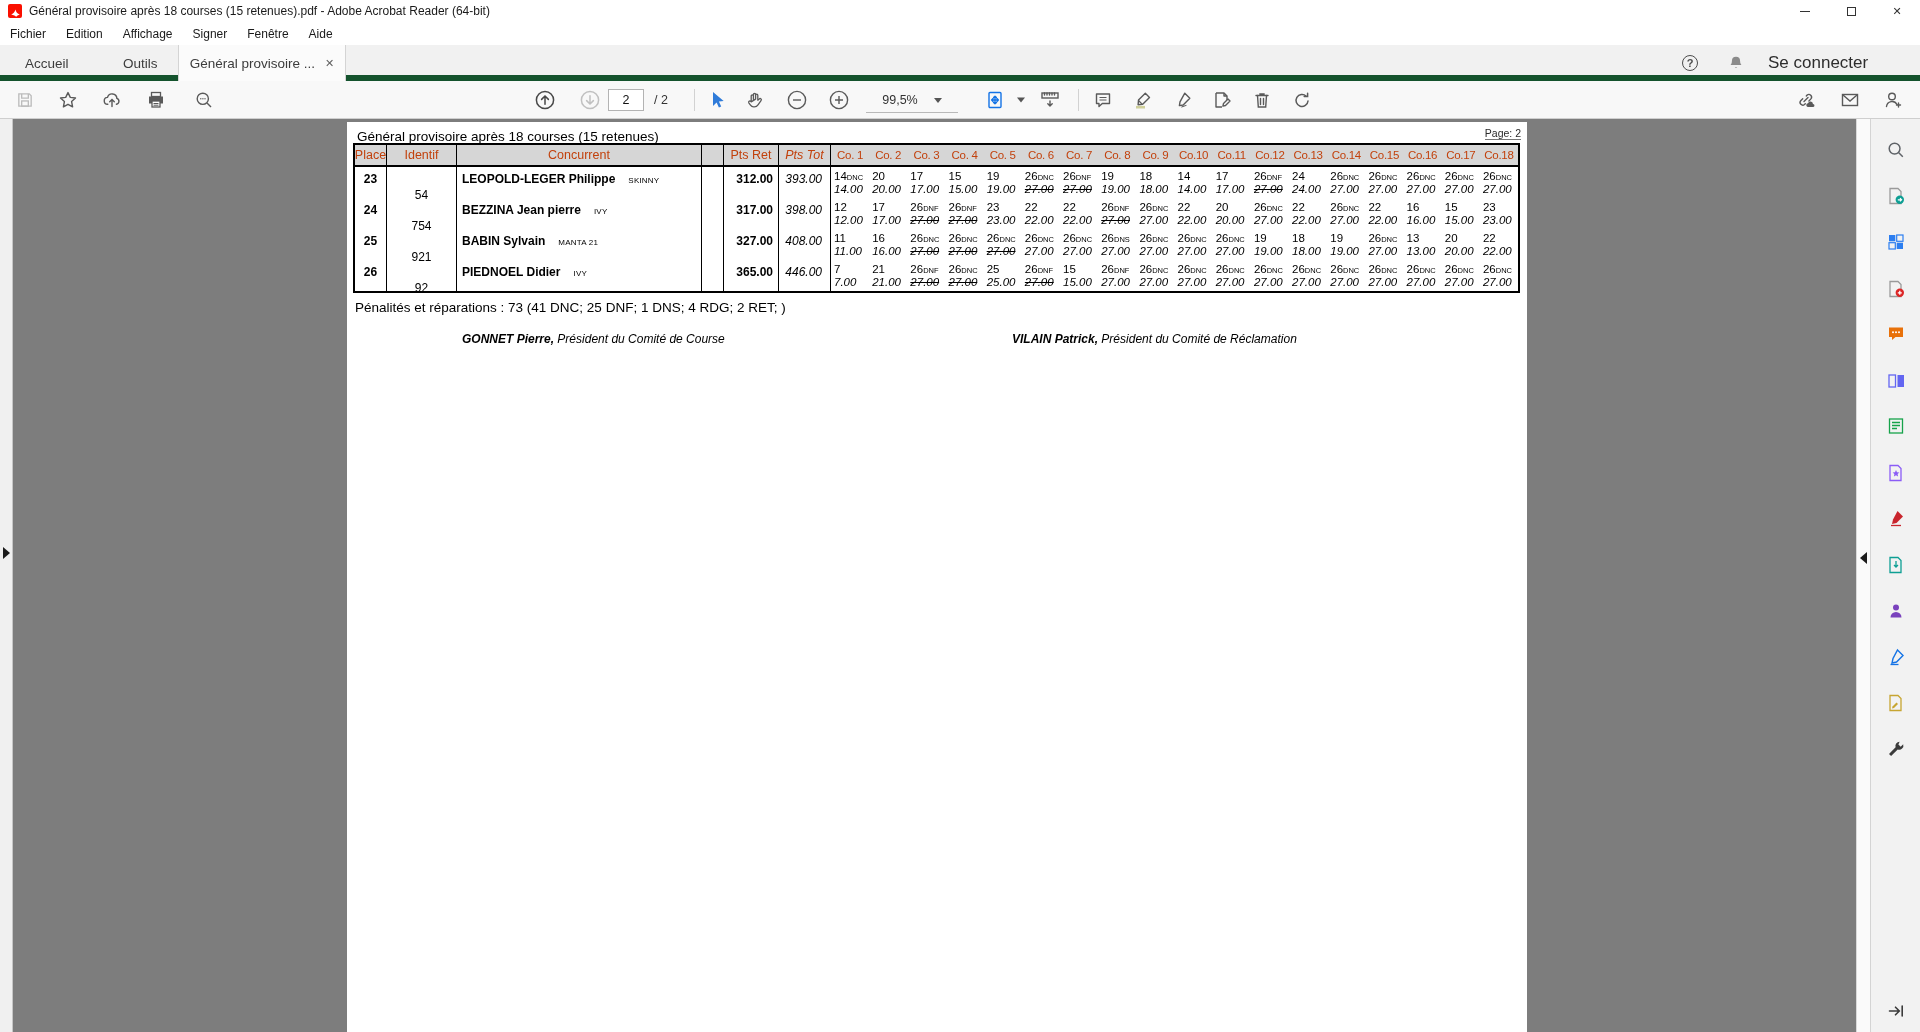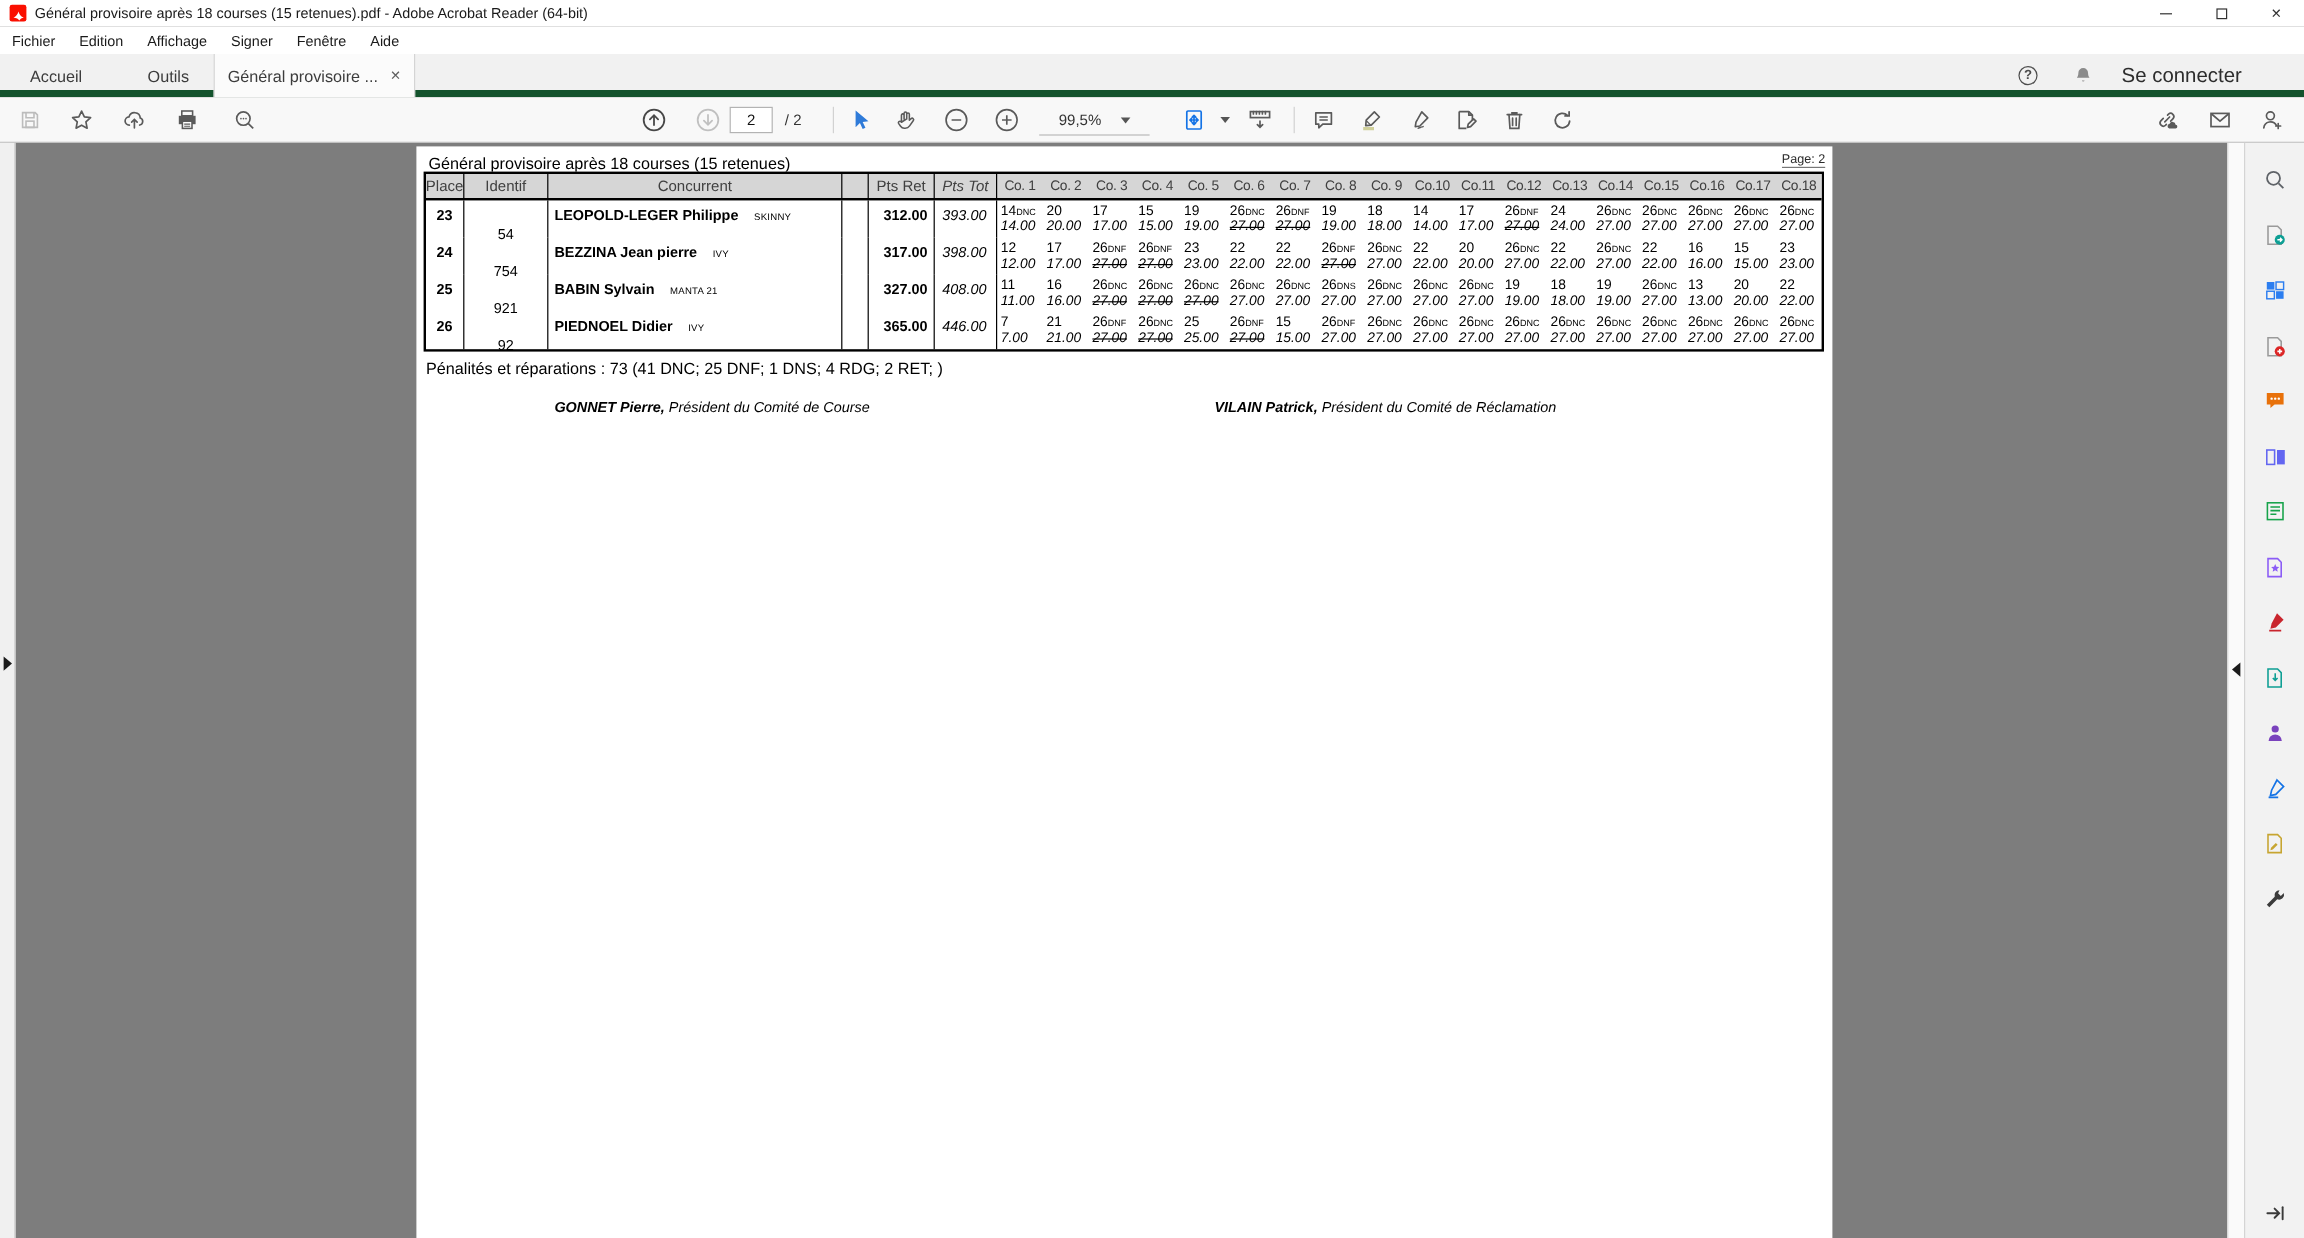--- a/index.html
+++ b/index.html
@@ -52,21 +52,21 @@
   #sidebar { position:absolute; left:1870px; top:0; width:50px; height:913px; background:#f2f2f2; border-left:1px solid #d4d4d4; }
   .stool { position:absolute; left:50%; transform:translateX(-50%); width:26px; height:26px; display:flex; align-items:center; justify-content:center; }
 
   
   #pdfpage { position:absolute; left:347px; top:3px; width:1180px; height:910px; background:#fff; }
   #doc-header { position:absolute; left:10px; top:7px; font-size:13.5px; color:#000; }
   #page-label { position:absolute; right:6px; top:5px; font-size:10.5px; color:#2b2b2b; border-bottom:1px solid #777; padding-bottom:0; }
 
   #rtable { position:absolute; left:6px; top:21px; width:1167px; border:2px solid #000; background:#fff; }
   #thead { display:flex; background:#d6d6d6; border-bottom:2px solid #000; height:22px; }
-  .hc { font-size:12.5px; color:#404040; display:flex; align-items:center; justify-content:center; border-right:1px solid #000; }
+  .hc { font-size:12.5px; color:#c2410c; display:flex; align-items:center; justify-content:center; border-right:1px solid #000; }
   .hc.col-races { border-right:none; }
   .col-place { width:32px; flex:0 0 auto; }
   .col-identif { width:70px; flex:0 0 auto; }
   .col-conc { width:245px; flex:0 0 auto; }
   .col-blank { width:22px; flex:0 0 auto; }
   .col-ptsret { width:55px; flex:0 0 auto; }
   .col-ptstot { width:52px; flex:0 0 auto;font-style:italic; }
   .col-races { flex:1 1 auto; display:flex; }
   .rh { flex:1 1 0; text-align:center; font-size:11.5px; letter-spacing:-0.3px; display:flex; align-items:center; justify-content:center; }
 

